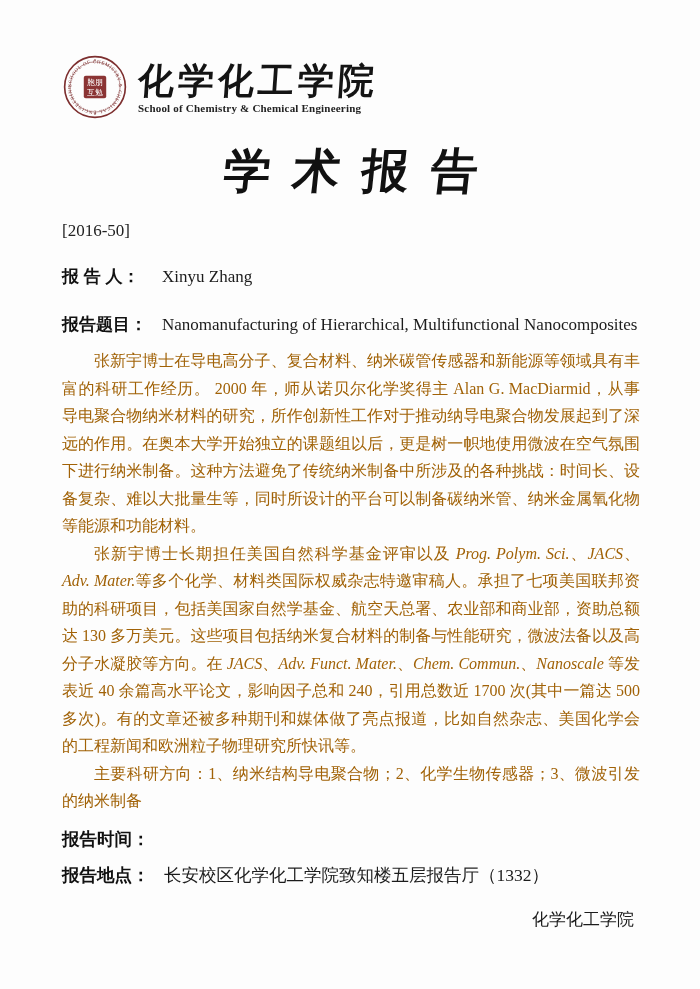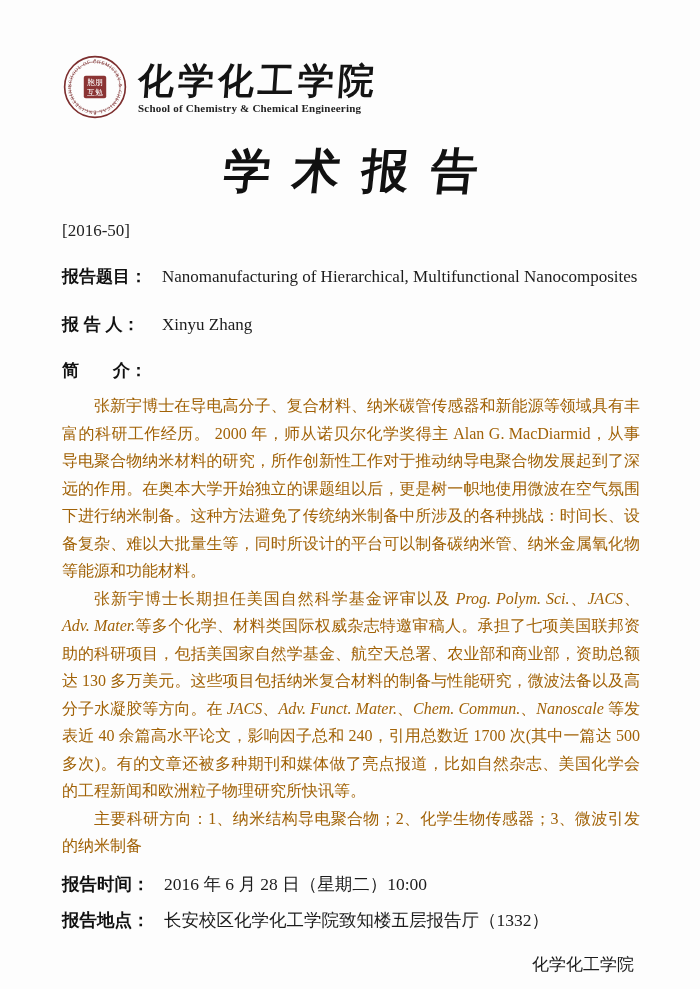--- a/index.html
+++ b/index.html
@@ -104,40 +104,38 @@
     <div class="school-names">
       <div class="school-zh">化学化工学院</div>
       <div class="school-en">School of Chemistry &amp; Chemical Engineering</div>
     </div>
   </header>
 
   <h1 class="doc-title">学术报告</h1>
   <div class="doc-number">[2016-50]</div>
 
   <div class="field-row">
+    <span class="field-label">报 告 人：</span>
+    <span class="field-value">Xinyu Zhang</span>
+  </div>
+
+  <div class="field-row">
     <span class="field-label">报告题目：</span>
     <span class="field-value">Nanomanufacturing of Hierarchical, Multifunctional Nanocomposites</span>
   </div>
 
-  <div class="field-row">
-    <span class="field-label">报 告 人：</span>
-    <span class="field-value">Xinyu Zhang</span>
-  </div>
-
-  <div class="intro-label">简　　介：</div>
   <div class="intro-body">
       <p><span>张新宇博士在导电高分子、复合材料、纳米碳管传感器和新能源等领域具有丰富的科研工作经历。 2000 年，师从诺贝尔化学奖得主 Alan G. MacDiarmid，从事导电聚合物纳米材料的研究，所作创新性工作对于推动纳导电聚合物发展起到了深远的作用。在奥本大学开始独立的课题组以后，更是树一帜地使用微波在空气氛围下进行纳米制备。这种方法避免了传统纳米制备中所涉及的各种挑战：时间长、设备复杂、难以大批量生等，同时所设计的平台可以制备碳纳米管、纳米金属氧化物等能源和功能材料。</span></p>
       <p><span>张新宇博士长期担任美国自然科学基金评审以及 </span><em>Prog. Polym. Sci.</em><span>、</span><em>JACS</em><span>、</span><em>Adv. Mater.</em><span>等多个化学、材料类国际权威杂志特邀审稿人。承担了七项美国联邦资助的科研项目，包括美国家自然学基金、航空天总署、农业部和商业部，资助总额达 130 多万美元。这些项目包括纳米复合材料的制备与性能研究，微波法备以及高分子水凝胶等方向。在 </span><em>JACS</em><span>、</span><em>Adv. Funct. Mater.</em><span>、</span><em>Chem. Commun.</em><span>、</span><em>Nanoscale</em><span> 等发表近 40 余篇高水平论文，影响因子总和 240，引用总数近 1700 次(其中一篇达 500 多次)。有的文章还被多种期刊和媒体做了亮点报道，比如自然杂志、美国化学会的工程新闻和欧洲粒子物理研究所快讯等。</span></p>
       <p><span>主要科研方向：1、纳米结构导电聚合物；2、化学生物传感器；3、微波引发的纳米制备</span></p>
     </div>
 
   <div class="bottom-fields">
     <div class="field-row">
       <span class="field-label">报告时间：</span>
-      <span class="field-value">2016 年 6 月 28 日（星期二）10:00</span>
     </div>
     <div class="field-row">
       <span class="field-label">报告地点：</span>
       <span class="field-value">长安校区化学化工学院致知楼五层报告厅（1332）</span>
     </div>
   </div>
 
   <div class="signature">
     <div>化学化工学院</div>
 

